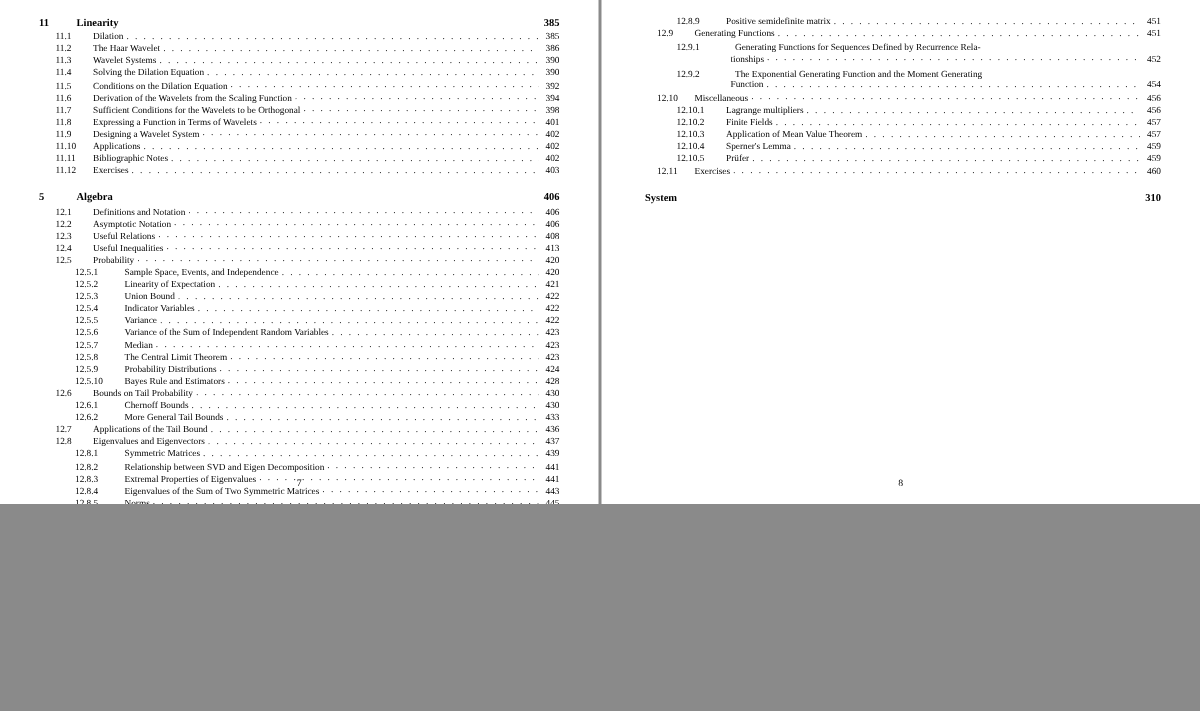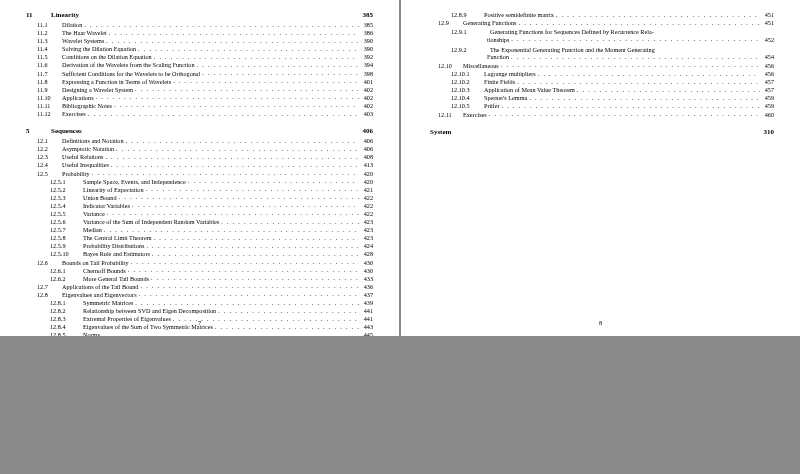--- a/index.html
+++ b/index.html
@@ -184,21 +184,21 @@
           </div>
           <div class="entry lvl1 ind1">
             <span class="num">11.12</span>
             <span class="title">Exercises</span>
             <span class="dots">. . . . . . . . . . . . . . . . . . . . . . . . . . . . . . . . . . . . . . . . . . . . . . . . . . . . . . . . . . . . . . . . . . . . . . . . . . . . . . . . . . . . . . . . . . . . . . . . . . . . . . . . . . . . . . . . . . . . . . . </span>
             <span class="page-no">403</span>
           </div>
           <div class="gap-block"></div>
           <div class="entry chapter lvl1 ">
             <span class="num">5</span>
-            <span class="title">Sequences</span>
+            <span class="title">Algebra</span>
             <span class="dots">. . . . . . . . . . . . . . . . . . . . . . . . . . . . . . . . . . . . . . . . . . . . . . . . . . . . . . . . . . . . . . . . . . . . . . . . . . . . . . . . . . . . . . . . . . . . . . . . . . . . . . . . . . . . . . . . . . . . . . . </span>
             <span class="page-no">406</span>
           </div>
           <div class="entry lvl1 ind1">
             <span class="num">12.1</span>
             <span class="title">Definitions and Notation</span>
             <span class="dots">. . . . . . . . . . . . . . . . . . . . . . . . . . . . . . . . . . . . . . . . . . . . . . . . . . . . . . . . . . . . . . . . . . . . . . . . . . . . . . . . . . . . . . . . . . . . . . . . . . . . . . . . . . . . . . . . . . . . . . . </span>
             <span class="page-no">406</span>
           </div>
           <div class="entry lvl1 ind1">

